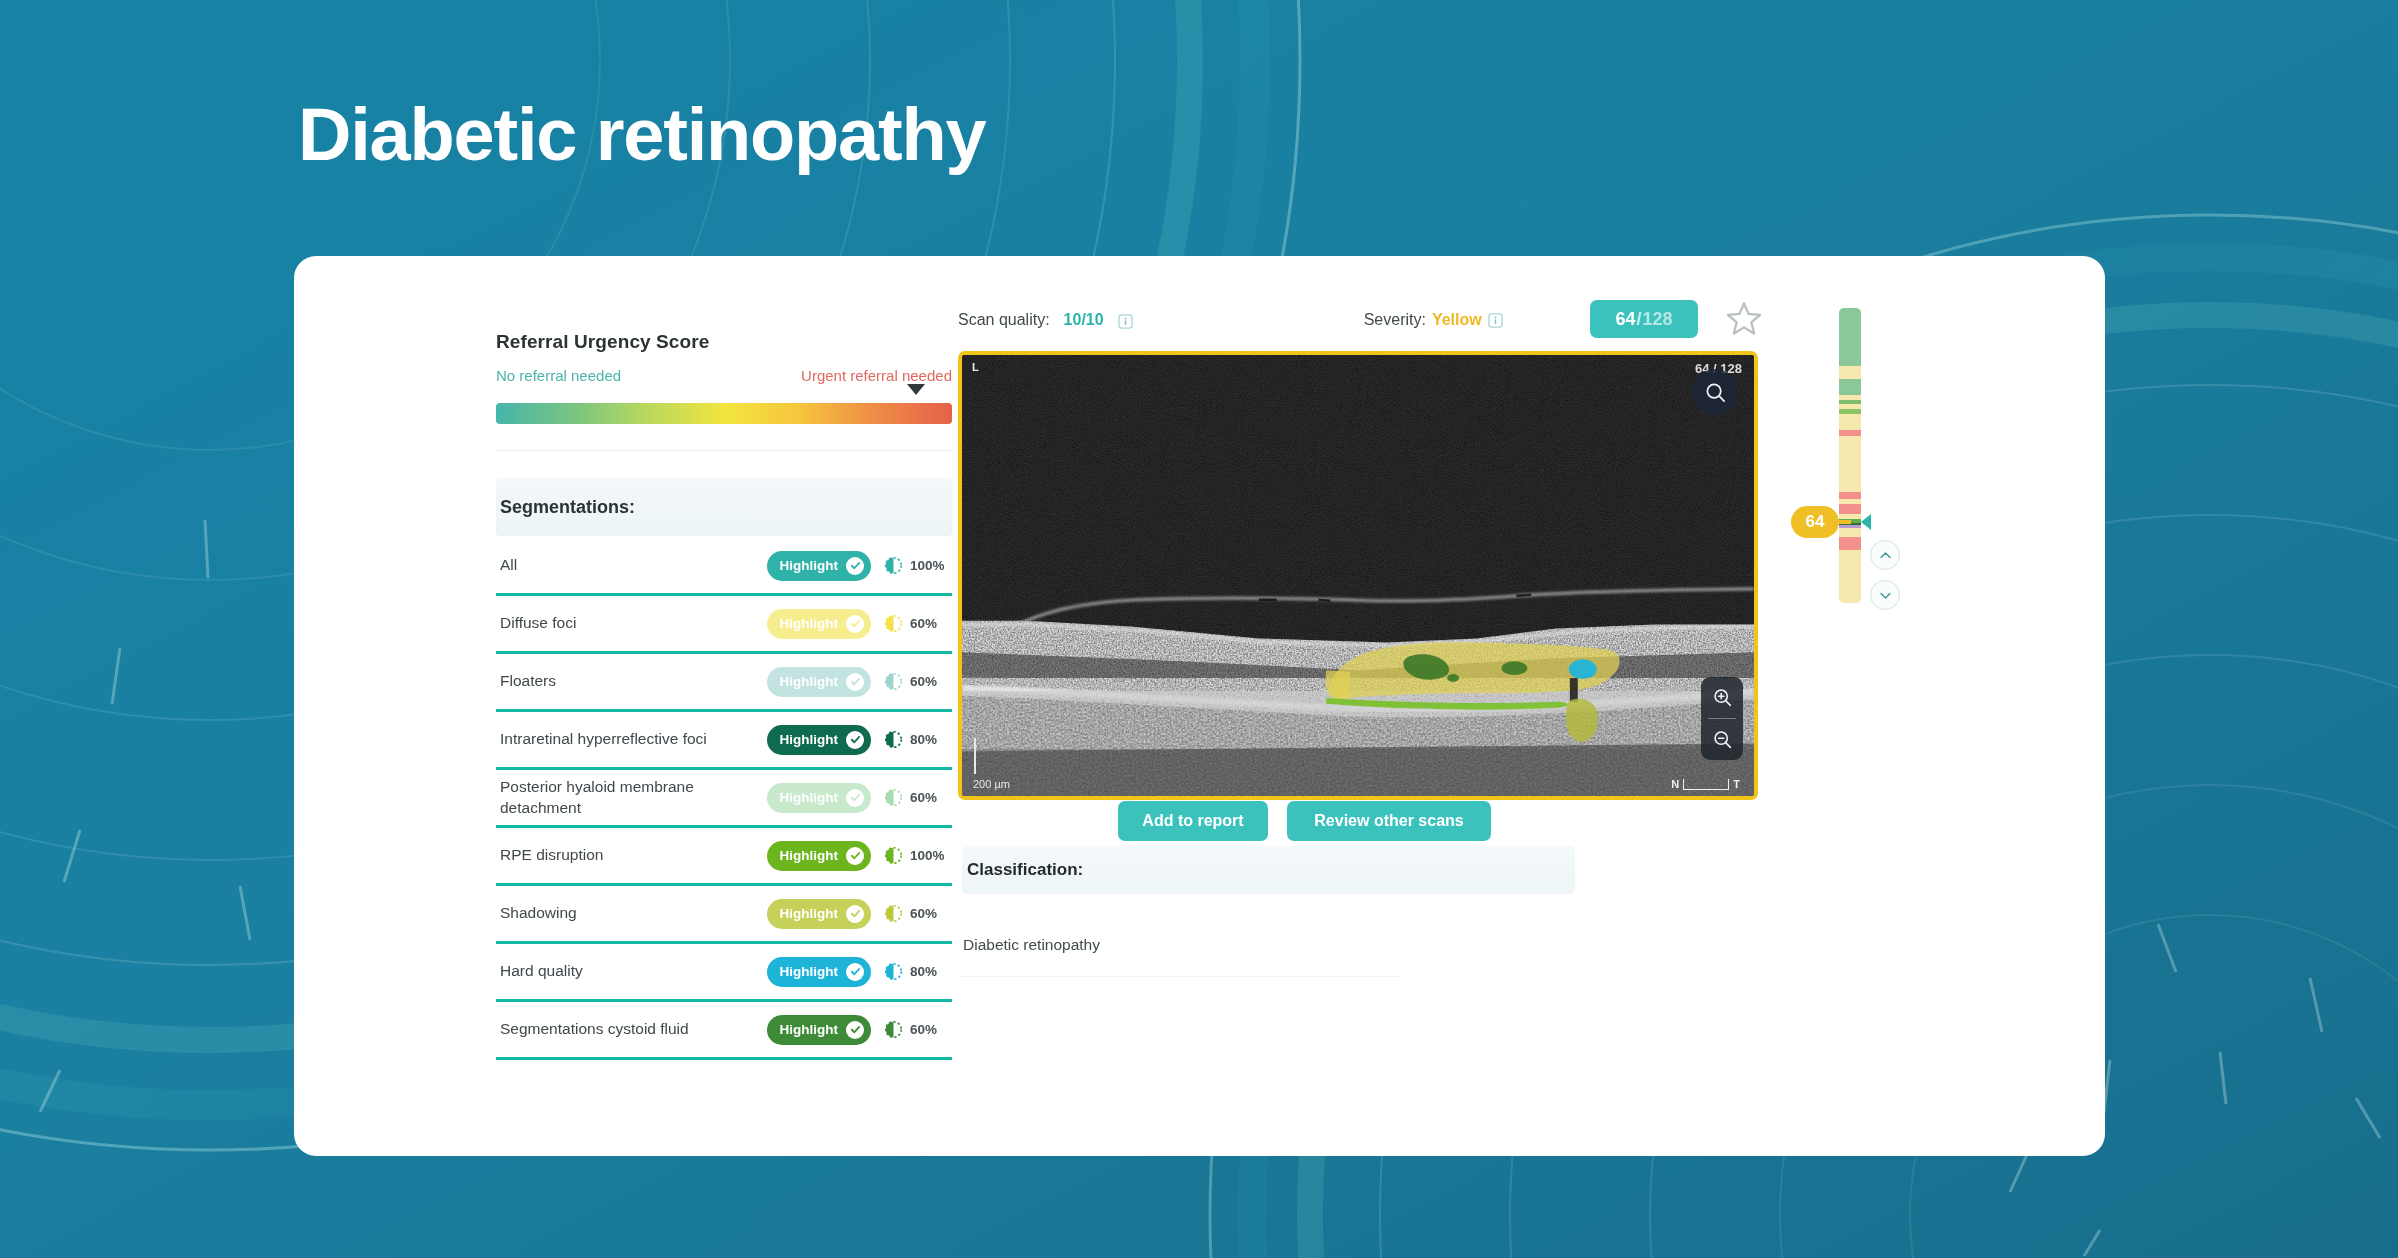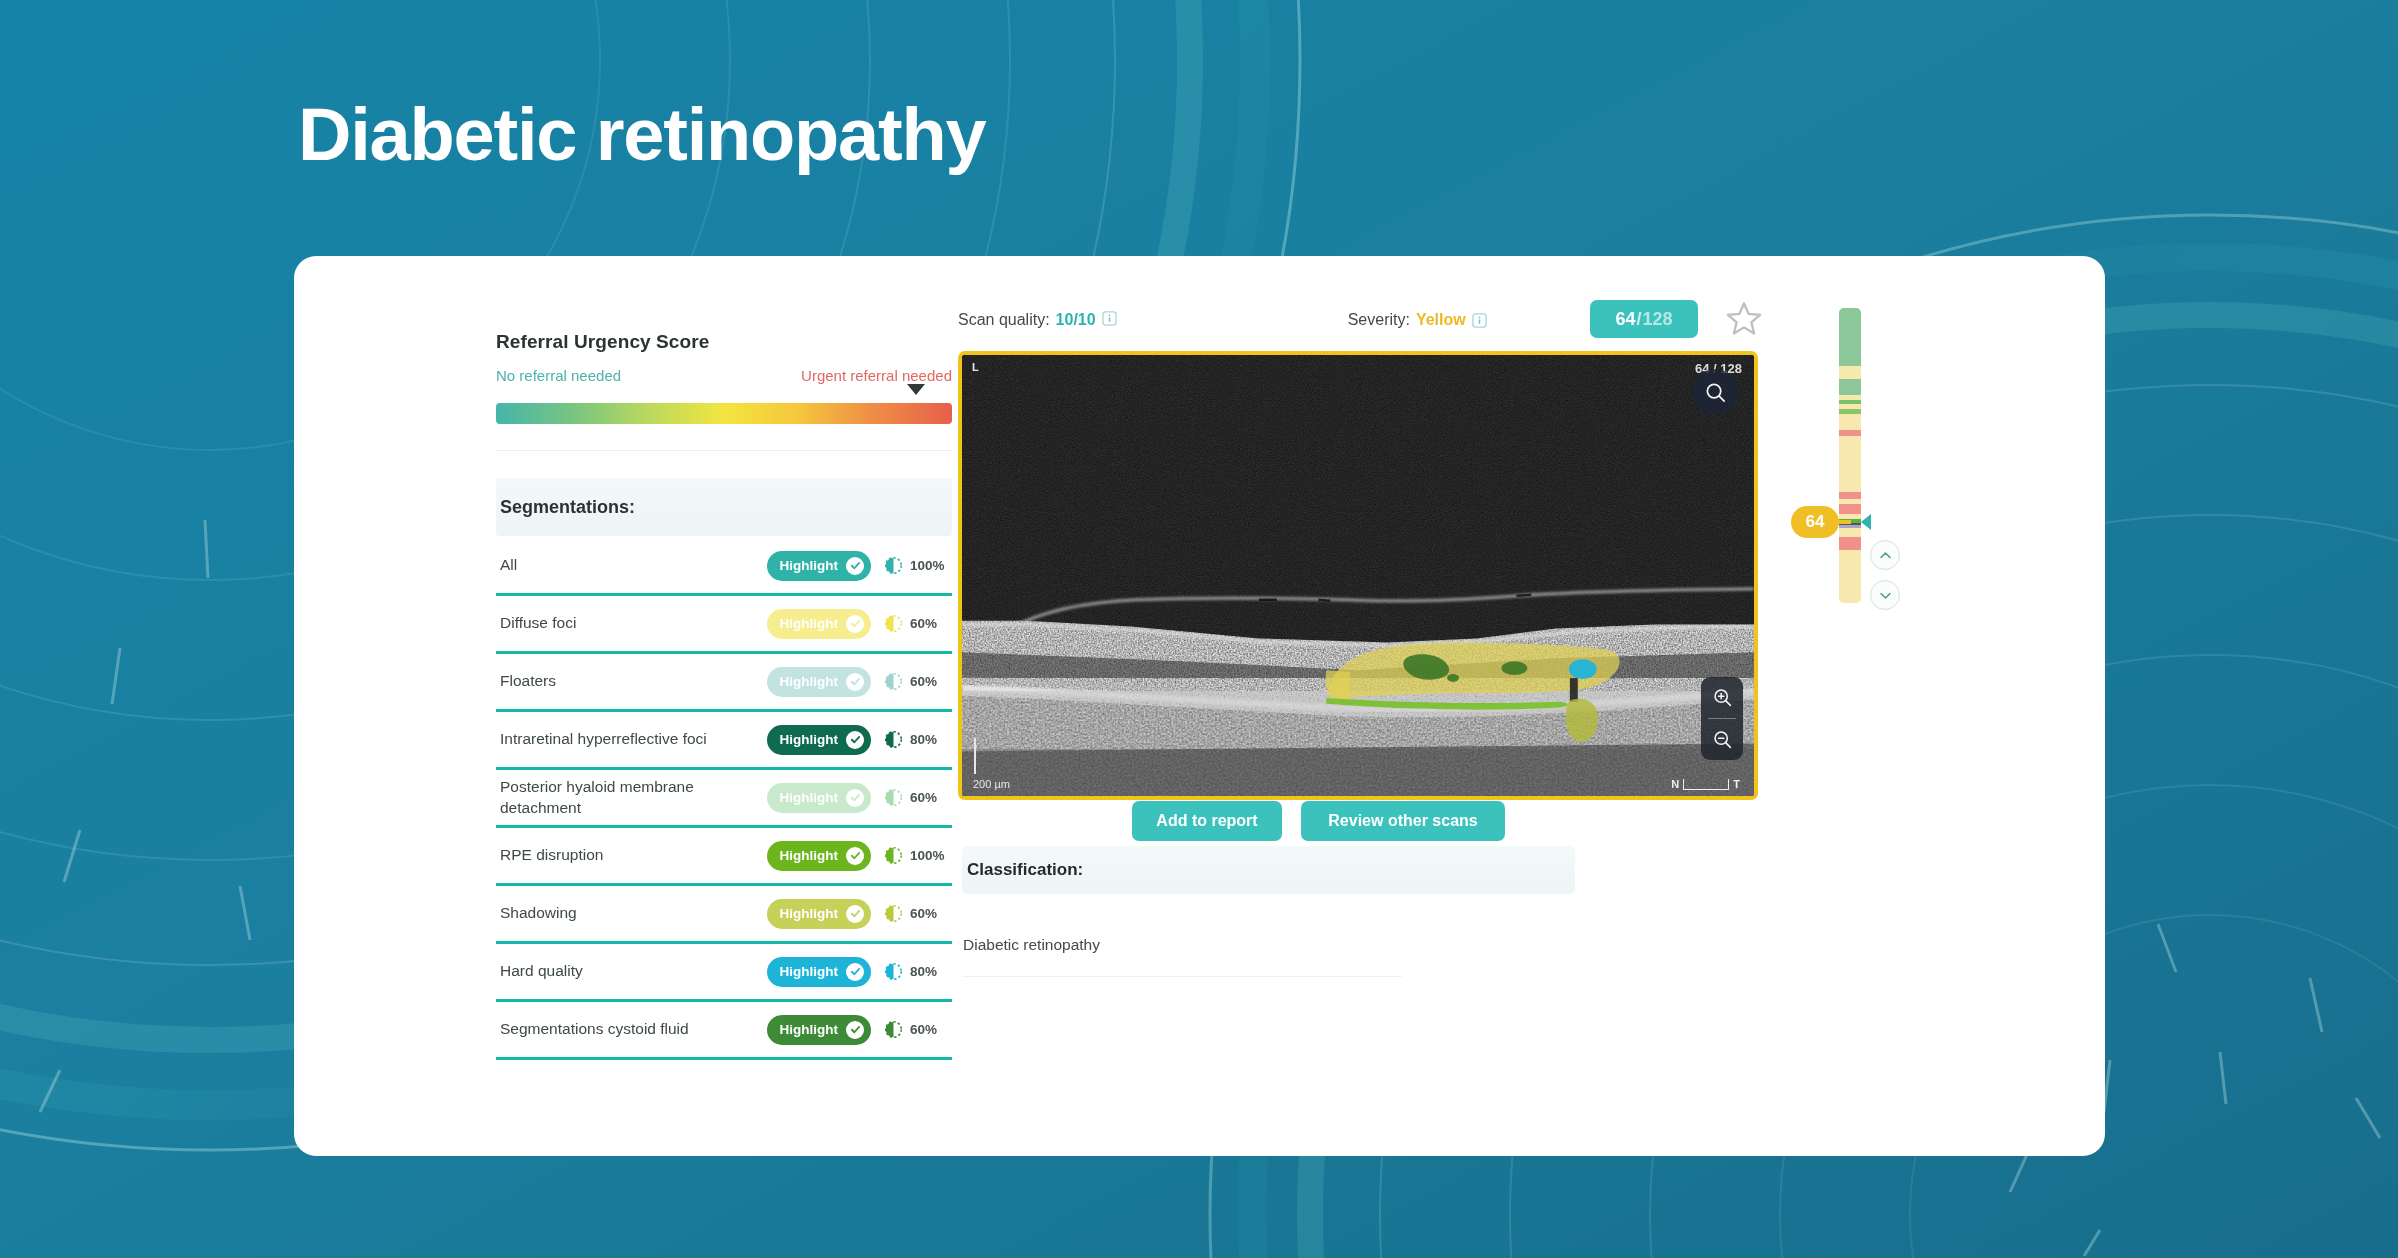--- a/index.html
+++ b/index.html
@@ -101,21 +101,21 @@
   .hl-check svg { display: block; }
 
   .opacity-box { display: flex; align-items: center; gap: 7px; margin-left: 13px; width: 68px; }
   .op-ico { width: 19px; height: 19px; flex: 0 0 auto; }
   .op-pct { font-size: 13.5px; color: #4a5356; font-weight: 600; white-space: nowrap; }
 
   
   .main-panel { position: absolute; left: 664px; top: 42px; width: 1120px; }
 
   .scan-topbar { display: flex; align-items: center; height: 44px; position: relative; }
-  .sq-block { font-size: 16px; color: #404a4d; display: flex; align-items: flex-start; gap: 6px; }
+  .sq-block { font-size: 16px; color: #404a4d; display: flex; align-items: flex-end; gap: 14px; }
   .sq-val { color: #2bb3ae; font-weight: 700; }
   .sev-block { font-size: 16px; color: #404a4d; display: flex; align-items: center; gap: 6px; margin-left: 231px; }
   .sev-val { color: #efb825; font-weight: 700; }
   .info-ico { width: 15px; height: 15px; display: inline-block; }
 
   .slice-badge {
     position: absolute; left: 632px; top: 2px;
     background: #3cc2bd; color: #ffffff;
     border-radius: 7px; height: 38px; min-width: 108px;
     display: flex; align-items: center; justify-content: center;
@@ -181,21 +181,21 @@
   }
   .nav-pill-tail { position: absolute; left: 26px; height: 4px; width: 12px; background: #f0bf25; }
   .nav-arrow {
     position: absolute; left: 57px;
     width: 30px; height: 30px; border-radius: 50%;
     border: 1.6px solid #cfe3e2; background: #fbfdfd;
     display: flex; align-items: center; justify-content: center; cursor: pointer;
   }
 
   
-  .action-row { position: absolute; left: 174px; top: 503px; display: flex; gap: 19px; }
+  .action-row { position: absolute; left: 160px; top: 503px; display: flex; gap: 19px; }
   .act-btn {
     background: #3cc2bd; color: #fff; border: none; cursor: pointer;
     border-radius: 7px; height: 40px; font-size: 16px; font-weight: 600;
     font-family: "Liberation Sans", sans-serif;
   }
   .act-btn.a1 { width: 150px; }
   .act-btn.a2 { width: 204px; }
 
   
   .class-card {

